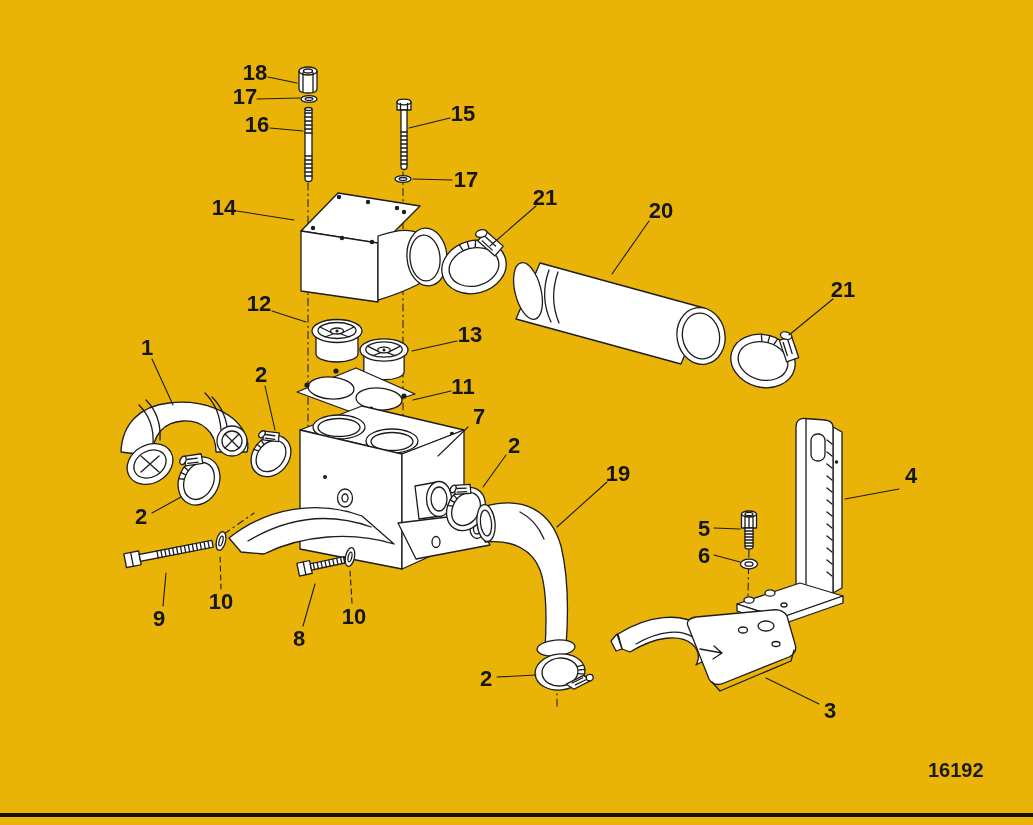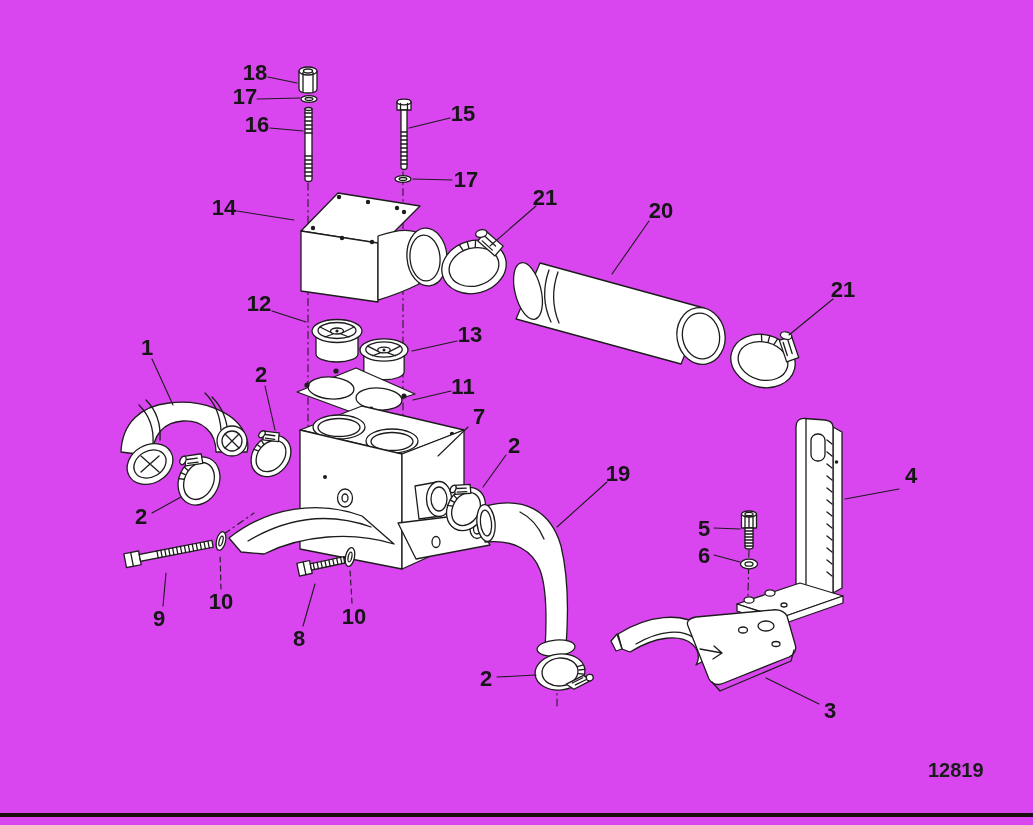--- a/index.html
+++ b/index.html
@@ -1,16 +1,16 @@
 <!DOCTYPE html>
 <html><head>
 <meta charset="utf-8">
 <style>
   html,body{margin:0;padding:0;background:#ffffff;}
-  .stage{position:relative;width:1033px;height:825px;background:#d946ef;overflow:hidden;
+  .stage{position:relative;width:1033px;height:825px;background:#eab308;overflow:hidden;
          font-family:"Liberation Sans",sans-serif;}
   svg{position:absolute;left:0;top:0;}
   svg *{stroke:#1c1c1c;stroke-width:1.3;fill:none;stroke-linecap:round;stroke-linejoin:round;}
   svg text{stroke:none;}
   .w{fill:#ffffff;}
   .dot{fill:#1c1c1c;stroke:none;}
   .dd{stroke-dasharray:7 4 1.5 4;stroke-width:1.05;}
   .leader{stroke-width:1.1;}
   .leader.dashed{stroke-dasharray:5 4;}
   .callout{fill:#161616;font-family:"Liberation Sans",sans-serif;font-weight:700;font-size:22px;}
@@ -332,15 +332,15 @@
     <g id="watermarks">
         <text x="12" y="296" class="wm" transform="rotate(-26 12 296)" fill="#5f6f5f" fill-opacity="0.08" style="font-size: 27px;">© Boats.net</text>
         <text x="352" y="293" class="wm" transform="rotate(-26 352 293)" fill="#8c8c8c" fill-opacity="0.42" style="font-size: 27px;">© Boats.net</text>
         <text x="700" y="300" class="wm" transform="rotate(-26 700 300)" fill="#2b2b2b" fill-opacity="0.95" style="font-size: 28px;">© Boats.net</text>
         <text x="6" y="590" class="wm" transform="rotate(-26 6 590)" fill="#6f7f6f" fill-opacity="0.13" style="font-size: 27px;">© Boats.net</text>
         <text x="350" y="576" class="wm" transform="rotate(-26 350 576)" fill="#8c8c8c" fill-opacity="0.12" style="font-size: 27px;">© Boats.net</text>
         <text x="700" y="578" class="wm" transform="rotate(-26 700 578)" fill="#8c8c8c" fill-opacity="0.15" style="font-size: 27px;">© Boats.net</text>
       </g>
   </svg>
 
-  <div class="figure-number">12819</div>
+  <div class="figure-number">16192</div>
   <div class="bottom-bar"></div>
 </div>
 
 </body></html>

